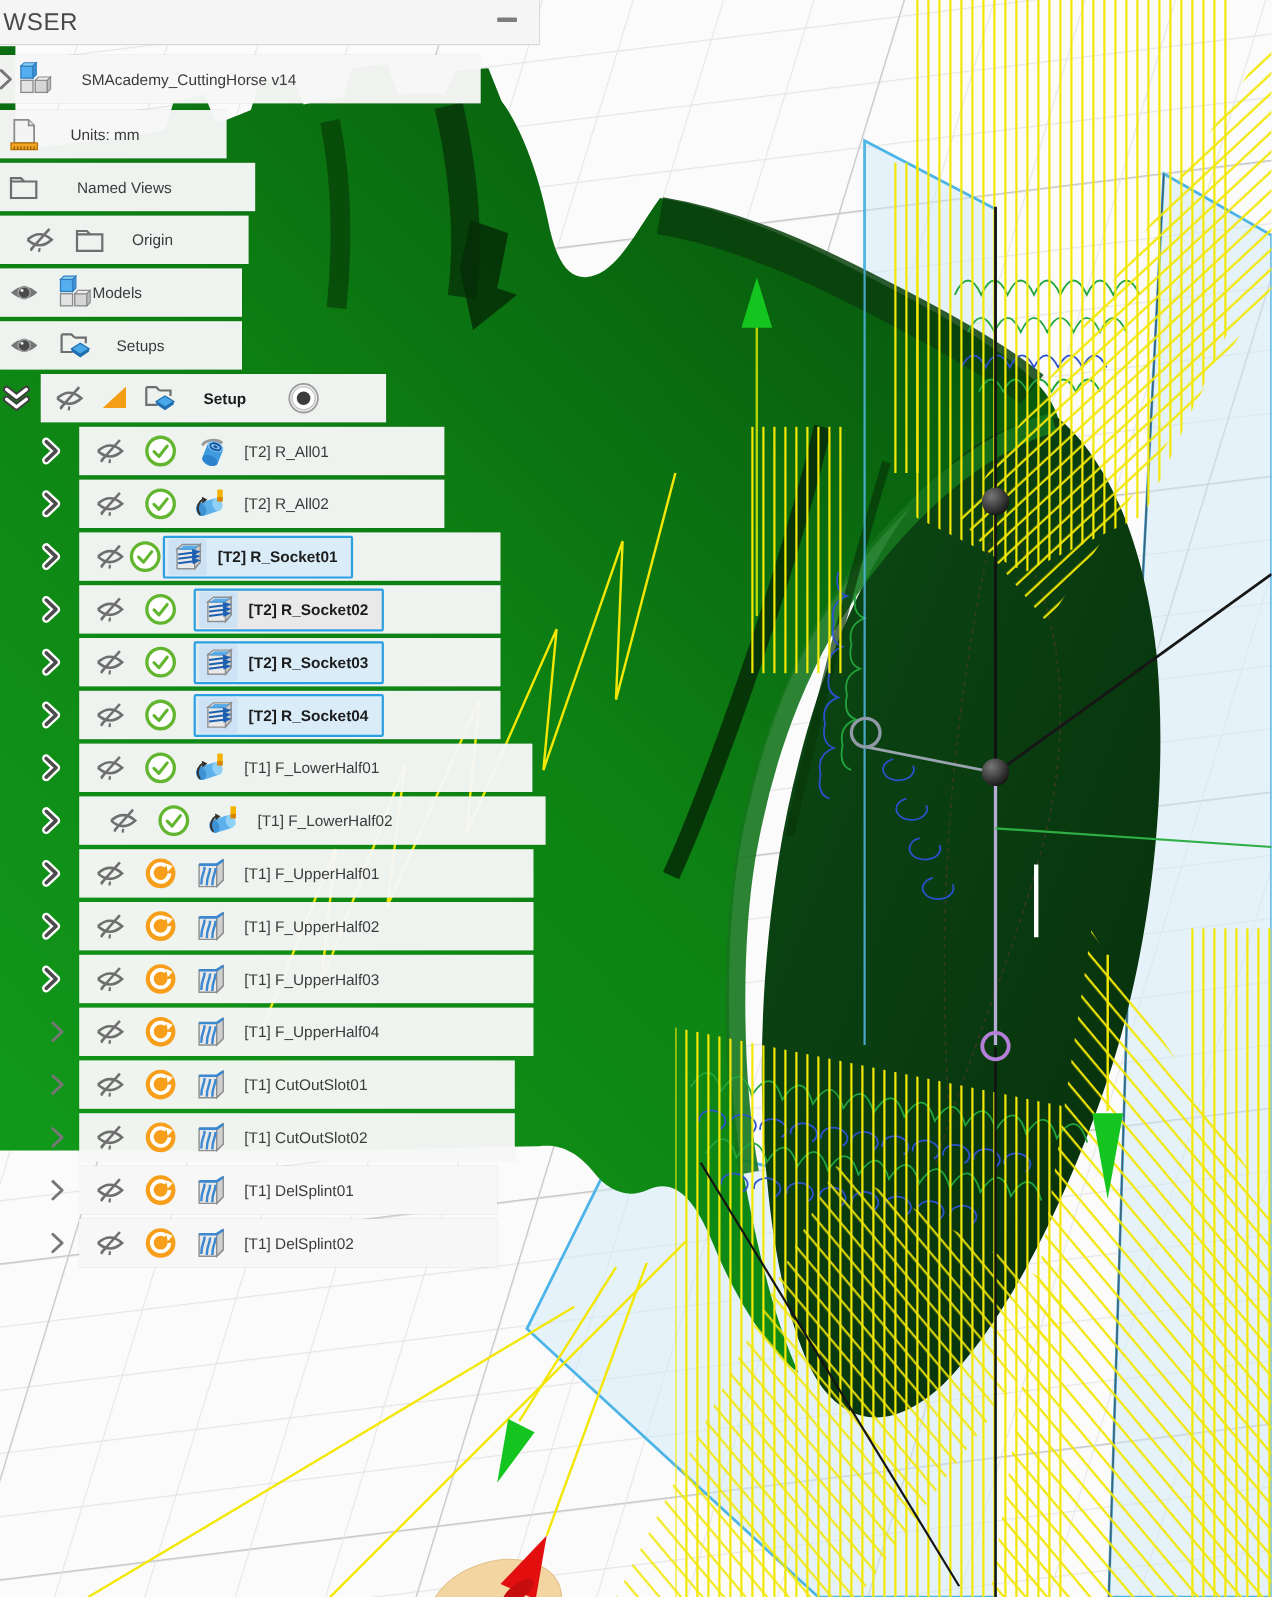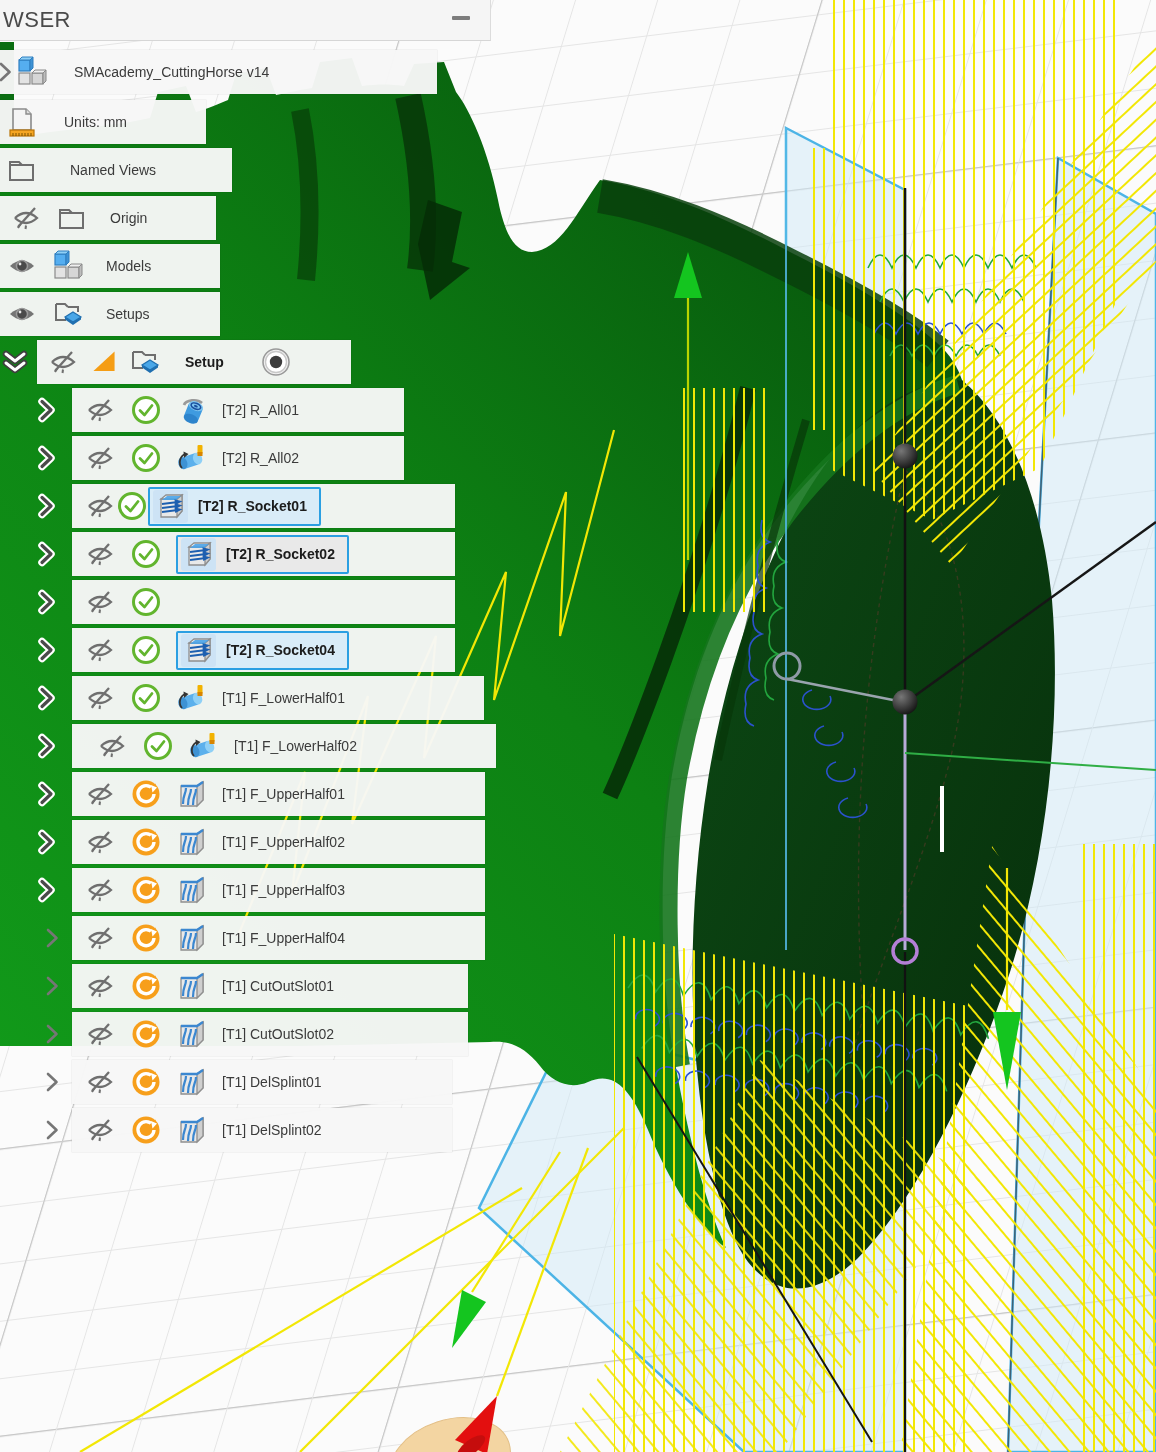--- a/index.html
+++ b/index.html
@@ -318,40 +318,40 @@
   <div class="row" style="top:148px">
     <div class="strip" style="width:226px;padding-left:6px">
       <svg class="ic" viewBox="0 0 32 32">
           <use href="#folder"></use>
         </svg>
       <span class="lbl" style="margin-left:32px">Named Views</span>
     </div>
   </div>
 
   <div class="row" style="top:196px">
-    <div class="strip" style="width:206px;padding-left:10px">
+    <div class="strip" style="width:206px;padding-left:20px">
       <svg class="ic" viewBox="0 0 32 32">
           <use href="#eyeslash"></use>
         </svg>
       <svg class="ic" style="margin-left:14px" viewBox="0 0 32 32">
           <use href="#folder"></use>
         </svg>
       <span class="lbl" style="margin-left:22px">Origin</span>
     </div>
   </div>
 
   <div class="row" style="top:244px">
     <div class="strip" style="width:214px;padding-left:6px">
       <svg class="ic" viewBox="0 0 32 32">
           <use href="#eyeopen"></use>
         </svg>
       <svg class="ic" style="margin-left:14px" viewBox="0 0 32 32">
           <use href="#cubes"></use>
         </svg>
-      <span class="lbl" style="margin-left:22px">Models</span>
+      <span class="lbl" style="">Models</span>
     </div>
   </div>
 
   <div class="row" style="top:292px">
     <div class="strip" style="width:214px;padding-left:6px">
       <svg class="ic" viewBox="0 0 32 32">
           <use href="#eyeopen"></use>
         </svg>
       <svg class="ic" style="margin-left:14px" viewBox="0 0 32 32">
           <use href="#folderdia"></use>
@@ -465,20 +465,28 @@
     <svg class="chev" style="left:33px" viewBox="0 0 26 26">
         <use href="#chevC"></use>
       </svg>
     <div class="strip" style="left:72px;width:371px;padding-left:12px;gap:14px">
       <svg class="ic" viewBox="0 0 32 32">
           <use href="#eyeslash"></use>
         </svg>
       <svg class="ic" viewBox="0 0 32 32">
           <use href="#chk"></use>
         </svg>
+      <div class="selbox">
+        <span class="itile">
+            <svg class="ic" viewBox="0 0 32 32">
+              <use href="#steep"></use>
+            </svg>
+          </span>
+        <span class="lbl b">[T2] R_Socket03</span>
+      </div>
     </div>
   </div>
 
   <div class="row" style="top:628px">
     <svg class="chev" style="left:33px" viewBox="0 0 26 26">
         <use href="#chevC"></use>
       </svg>
     <div class="strip" style="left:72px;width:371px;padding-left:12px;gap:14px">
       <svg class="ic" viewBox="0 0 32 32">
           <use href="#eyeslash"></use>

